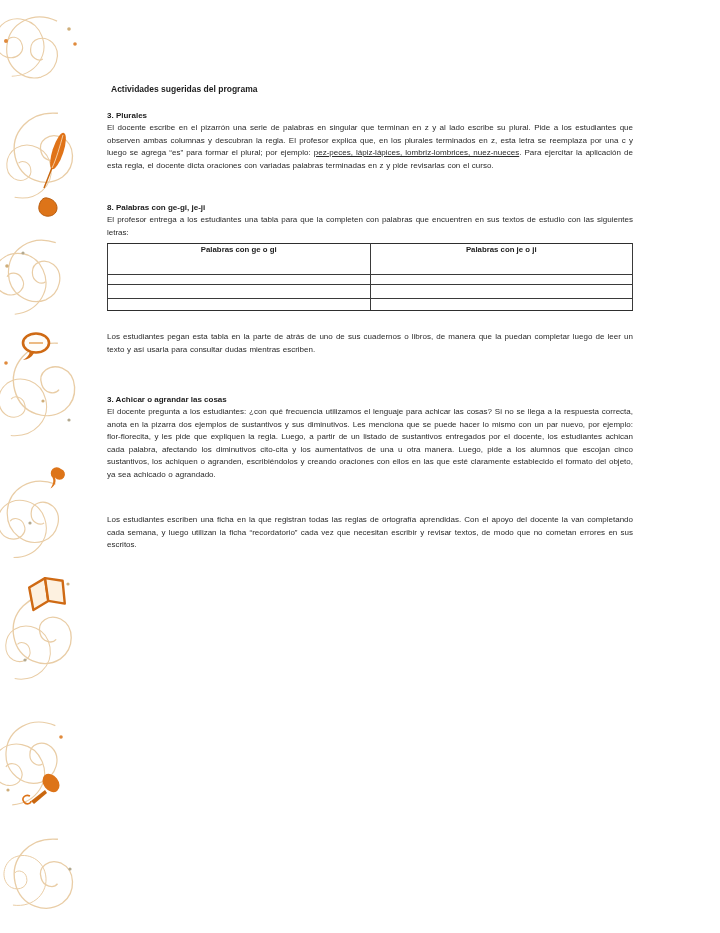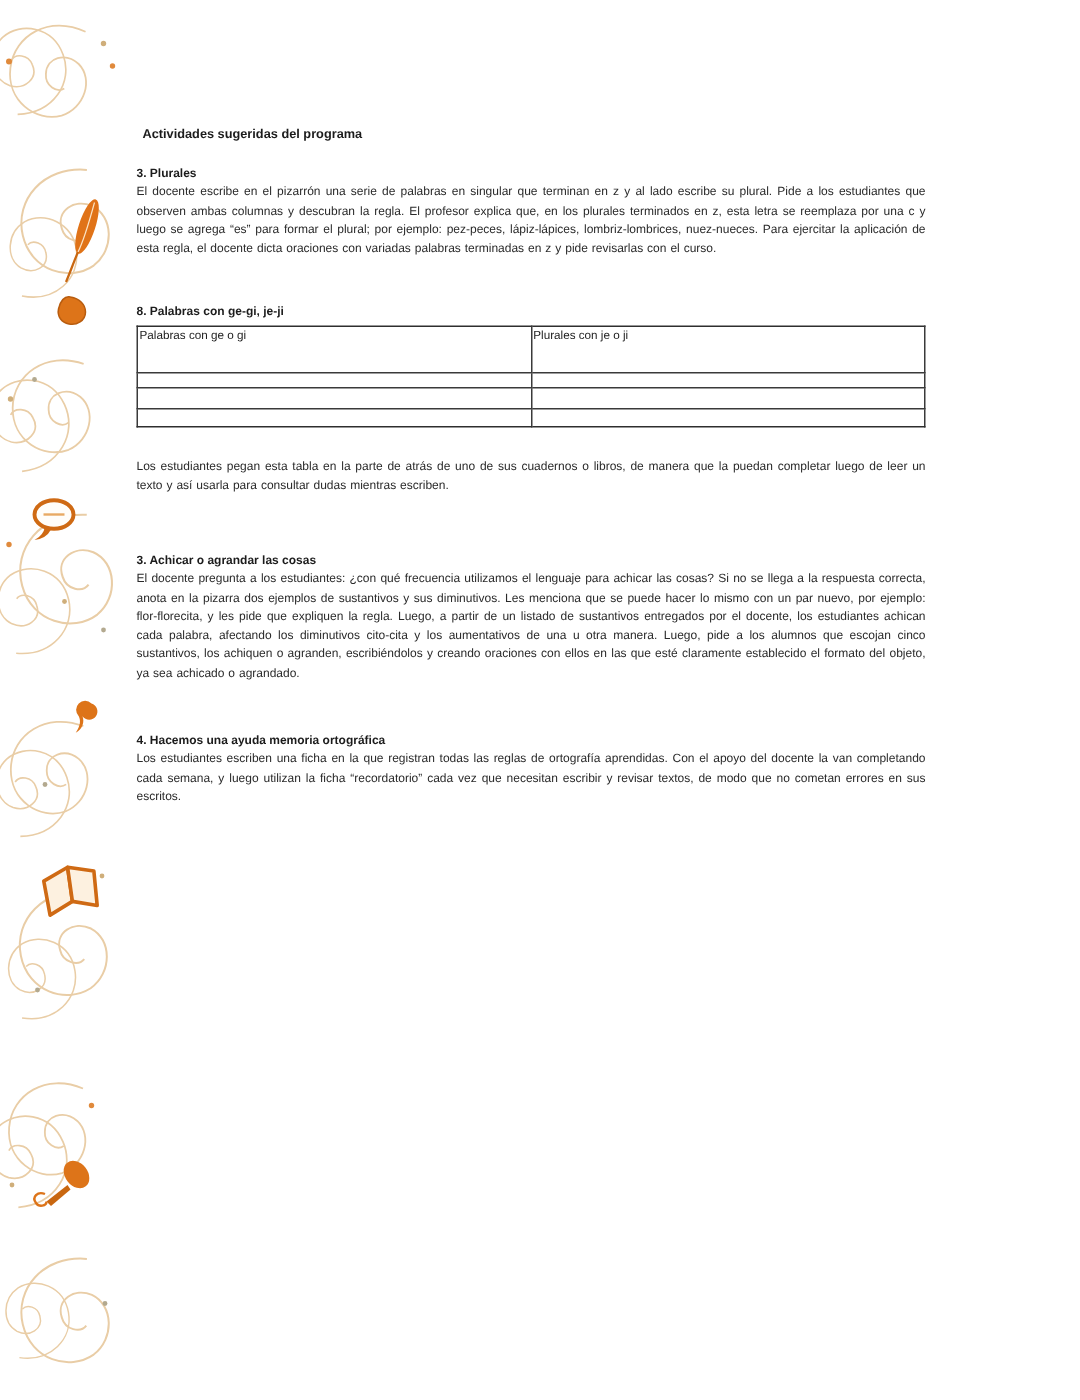--- a/index.html
+++ b/index.html
@@ -2,39 +2,39 @@
 <html><head>
 <meta charset="utf-8">
 <style>
   html,body{margin:0;padding:0;}
   body{
     width:720px;height:933px;position:relative;background:#ffffff;overflow:hidden;
     font-family:"Liberation Sans", sans-serif;color:#222;
   }
   .ornament-border{position:absolute;left:0;top:0;width:96px;height:933px;}
   .content{
-    position:absolute;left:91px;top:84px;width:526px;
+    position:absolute;left:107px;top:84px;width:526px;
     filter:blur(0.35px);
   }
   .doc-title{font-size:8.5px;font-weight:bold;margin:0 0 15px 4px;line-height:11px;color:#1c1c1c;}
   .sec-heading{font-size:8px;font-weight:bold;margin:0;line-height:11px;color:#1c1c1c;}
   .sec-body{font-size:8px;line-height:12.5px;text-align:justify;margin:1px 0 0;color:#2a2a2a;word-spacing:0.4px;}
-  .underline{margin-top:36px;}
+  .underline{text-decoration:underline;margin-top:36px;}
   .section{margin-top:0;}
   .section.s2{margin-top:30px;}
   .section.s3{margin-top:38px;}
   .section.s4{margin-top:33px;}
   table.fill-table{
     border-collapse:collapse;width:100%;margin-top:4px;
     table-layout:fixed;
   }
   table.fill-table td{border:1px solid #3a3a3a;}
   table.fill-table .hdr td{
-    height:28px;vertical-align:top;text-align:left;
-    font-size:7.8px;font-weight:normal;padding-top:1px;color:#1c1c1c;
+    height:28px;vertical-align:top;text-align:center;
+    font-size:7.8px;font-weight:bold;padding-top:1px;color:#1c1c1c;
     border-top:1.6px solid #2e2e2e;
   }
   table.fill-table .r1 td{height:7px;}
   table.fill-table .r2 td{height:11px;}
   table.fill-table .r3 td{height:9px;border-bottom:1.4px solid #2e2e2e;}
   .after-table{margin-top:20px;}
 </style>
 </head>
 <body>
 
@@ -109,26 +109,27 @@
 
   <div class="doc-title">Actividades sugeridas del programa</div>
 
   <div class="section s1">
     <div class="sec-heading">3. Plurales</div>
     <p class="sec-body"><span>El docente escribe en el pizarrón una serie de palabras en singular que terminan en z y al lado escribe su plural. Pide a los estudiantes que observen ambas columnas y descubran la regla. El profesor explica que, en los plurales terminados en z, esta letra se reemplaza por una c y luego se agrega “es” para formar el plural; por ejemplo: </span><span class="underline">pez-peces, lápiz-lápices, lombriz-lombrices, nuez-nueces</span><span>. Para ejercitar la aplicación de esta regla, el docente dicta oraciones con variadas palabras terminadas en z y pide revisarlas con el curso.</span></p>
   </div>
 
   <div class="section s2">
     <div class="sec-heading">8. Palabras con ge-gi, je-ji</div>
+    <p class="sec-body">El profesor entrega a los estudiantes una tabla para que la completen con palabras que encuentren en sus textos de estudio con las siguientes letras:</p>
 
     <table class="fill-table">
       <tbody>
         <tr class="hdr">
           <td>Palabras con ge o gi</td>
-          <td>Plurales con je o ji</td>
+          <td>Palabras con je o ji</td>
         </tr>
         <tr class="r1">
             <td></td>
             <td></td>
           </tr>
         <tr class="r2">
             <td></td>
             <td></td>
           </tr>
         <tr class="r3">
@@ -140,17 +141,16 @@
 
     <p class="sec-body after-table">Los estudiantes pegan esta tabla en la parte de atrás de uno de sus cuadernos o libros, de manera que la puedan completar luego de leer un texto y así usarla para consultar dudas mientras escriben.</p>
   </div>
 
   <div class="section s3">
     <div class="sec-heading">3. Achicar o agrandar las cosas</div>
     <p class="sec-body">El docente pregunta a los estudiantes: ¿con qué frecuencia utilizamos el lenguaje para achicar las cosas? Si no se llega a la respuesta correcta, anota en la pizarra dos ejemplos de sustantivos y sus diminutivos. Les menciona que se puede hacer lo mismo con un par nuevo, por ejemplo: flor-florecita, y les pide que expliquen la regla. Luego, a partir de un listado de sustantivos entregados por el docente, los estudiantes achican cada palabra, afectando los diminutivos cito-cita y los aumentativos de una u otra manera. Luego, pide a los alumnos que escojan cinco sustantivos, los achiquen o agranden, escribiéndolos y creando oraciones con ellos en las que esté claramente establecido el formato del objeto, ya sea achicado o agrandado.</p>
   </div>
 
   <div class="section s4">
-    <div class="sec-heading">4. Hacemos una ayuda memoria ortográfica</div>
     <p class="sec-body">Los estudiantes escriben una ficha en la que registran todas las reglas de ortografía aprendidas. Con el apoyo del docente la van completando cada semana, y luego utilizan la ficha “recordatorio” cada vez que necesitan escribir y revisar textos, de modo que no cometan errores en sus escritos.</p>
   </div>
 
 </div>
 
 </body></html>

